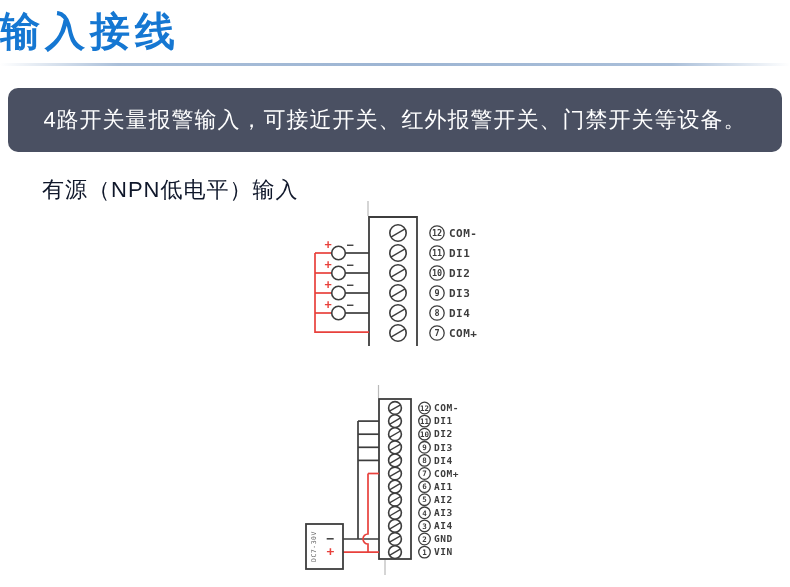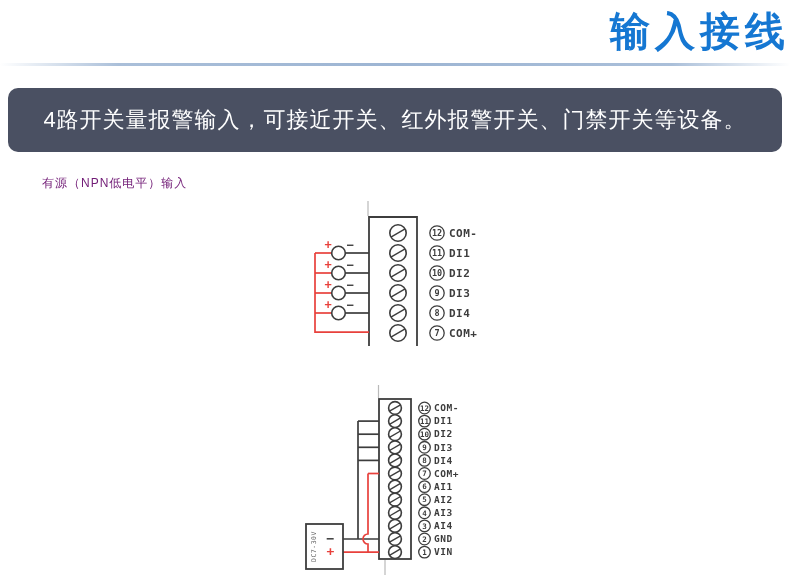--- a/index.html
+++ b/index.html
@@ -2,28 +2,28 @@
 <html style="--accent: #1577d2; --banner-bg: #4a5062; --wire-red: #e8413c; --wire-black: #3d3d3d; --stub-grey: #b9b9b9;"><head>
 <meta charset="utf-8">
 <style>
   :root{
     --accent:#1577d2; --banner-bg:#4a5062; --wire-red:#e8413c;
     --wire-black:#3d3d3d; --stub-grey:#b9b9b9;
   }
   html,body{margin:0;padding:0;background:#fff;}
   .page{position:relative;width:790px;height:587px;background:#fff;overflow:hidden;
         font-family:"Liberation Sans",sans-serif;}
-  .title{position:absolute;top:4px;left:0;width:100%;text-align:right;
+  .title{position:absolute;top:4px;left:0;width:100%;text-align:left;
          font-size:40px;font-weight:800;letter-spacing:5px;color:var(--accent);}
   .divider{position:absolute;top:63px;left:0;width:100%;height:3px;
            background:linear-gradient(to right,#ffffff 0%,#aabfd9 15%,#9db5d3 50%,#aabfd9 85%,#ffffff 100%);}
   .banner{position:absolute;left:8px;right:8px;top:88px;height:64px;border-radius:10px;
           background:var(--banner-bg);color:#ffffff;display:flex;align-items:center;
           justify-content:center;font-size:22px;letter-spacing:1px;}
-  .section-heading{position:absolute;left:42px;font-size:12px;color:#701a75;letter-spacing:1px;}
+  .section-heading{position:absolute;left:42px;font-size:22px;color:#0f172a;letter-spacing:1px;}
   #heading-active{top:175px;}
   #heading-passive{top:371px;}
   .diag{position:absolute;}
   #diagram-active{left:300px;top:196px;}
   #diagram-passive{left:290px;top:383px;}
   svg text{font-family:"DejaVu Sans Mono",monospace;}
   .box{fill:none;stroke:var(--wire-black);stroke-width:1.8;}
   .screw{fill:#ffffff;stroke:var(--wire-black);stroke-width:1.6;}
   .slash{stroke:var(--wire-black);stroke-width:1.4;}
   .badge{fill:none;stroke:var(--wire-black);stroke-width:1.3;}

